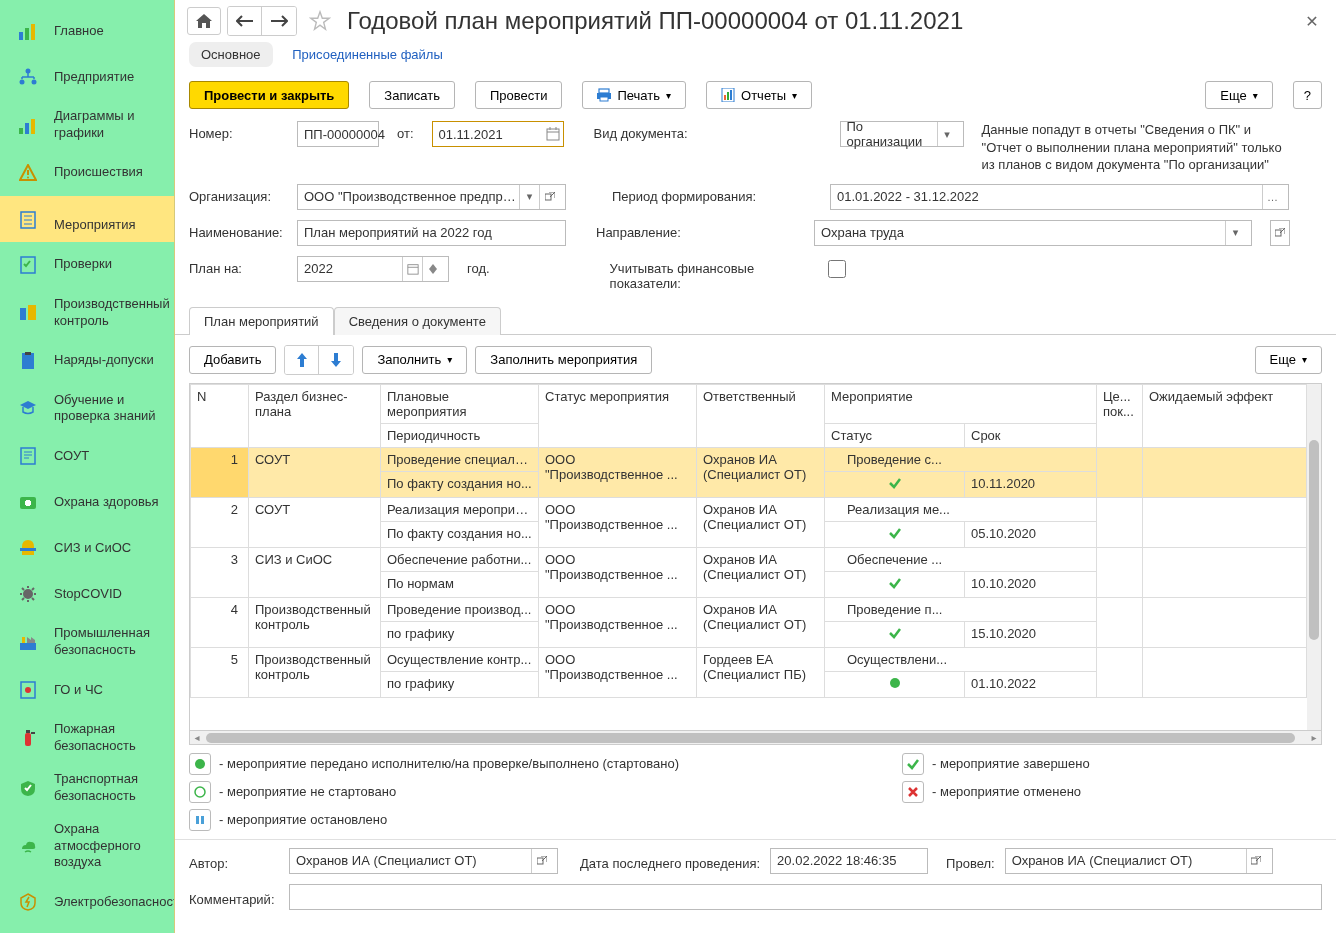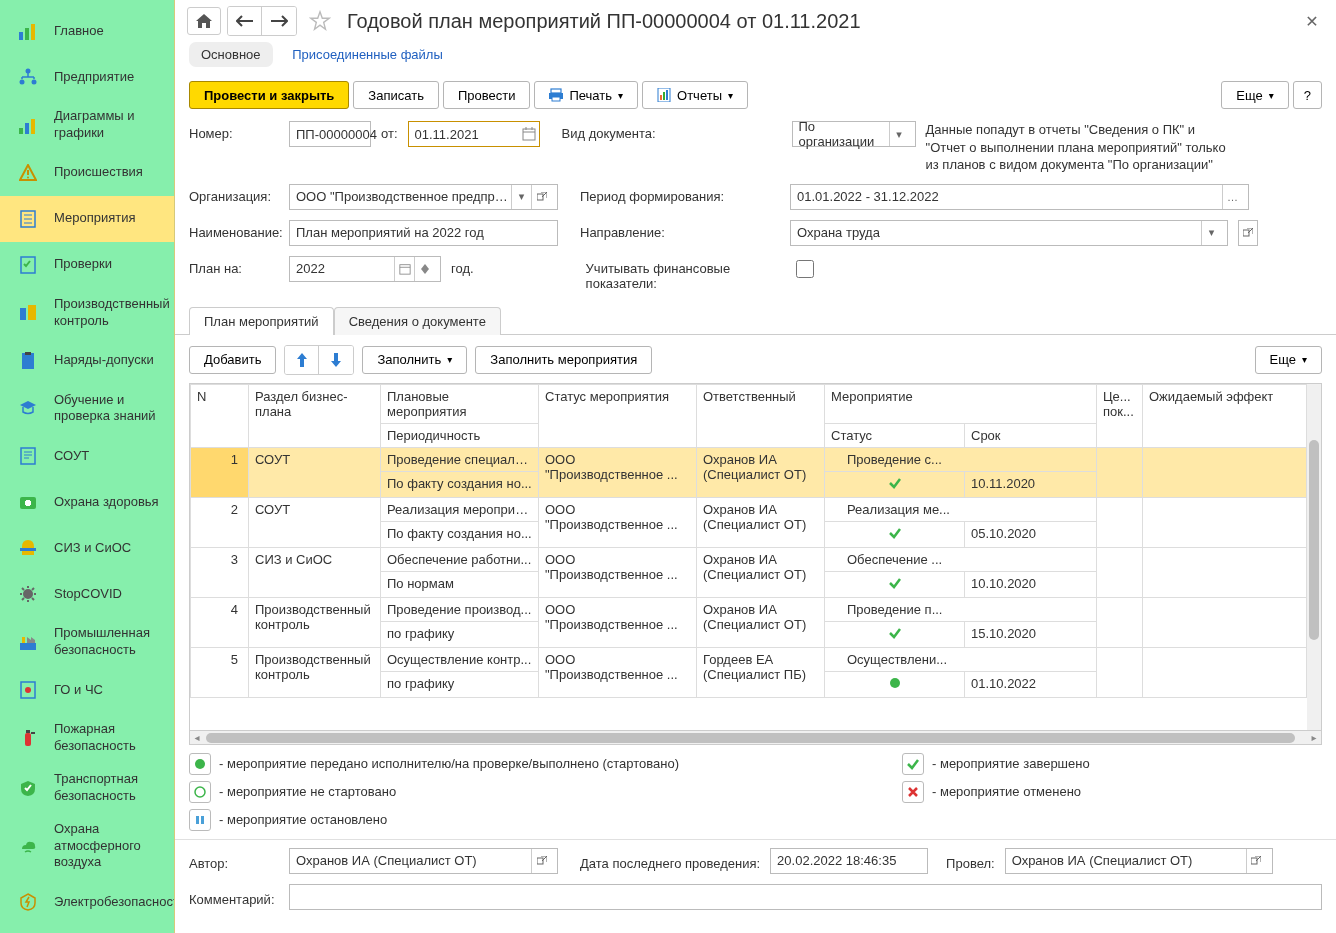--- a/index.html
+++ b/index.html
@@ -2,48 +2,48 @@
 <html><head>
 <meta charset="utf-8">
 <style>
 * { box-sizing: border-box; margin: 0; padding: 0; }
 body { font-family: Arial, sans-serif; font-size: 13px; color: #333; background: #fff; overflow: hidden; }
 .app { display: flex; width: 1336px; height: 933px; }
 .sidebar { width: 225px; background: #86efac; border-right: 1px solid #d6c97a; overflow-y: auto; padding-top: 8px; }
 .main { flex: 1; display: flex; flex-direction: column; background: #fff; }
 
 .sidebar-item { display: flex; align-items: center; padding: 8px 10px 8px 14px; cursor: pointer; min-height: 46px; }
-.sidebar-item.active { background: #ffe680; }
+.sidebar-item.active { background: #ffe680; align-items: flex-end; }
 .sidebar-icon { width: 28px; height: 28px; margin-right: 12px; flex-shrink: 0; display: flex; align-items: center; justify-content: center; }
 .sidebar-label { font-size: 13px; line-height: 1.3; }
 .sidebar-more { text-align: center; padding: 4px; cursor: pointer; }
 .sidebar-more svg { width: 14px; height: 8px; }
 
 .header-row { display: flex; align-items: center; padding: 6px 12px 2px 12px; gap: 6px; }
 .nav-btn { width: 34px; height: 28px; border: 1px solid #ccc; border-radius: 3px; background: #fff; cursor: pointer; display: inline-flex; align-items: center; justify-content: center; }
 .nav-btn-group { display: inline-flex; border: 1px solid #ccc; border-radius: 3px; overflow: hidden; }
 .nav-btn-group .nav-btn { border: none; border-right: 1px solid #ccc; border-radius: 0; }
 .nav-btn-group .nav-btn:last-child { border-right: none; }
 .star-icon { width: 22px; height: 22px; color: #bbb; margin: 0 6px; }
-.page-title { font-size: 20px; font-weight: normal; margin-left: 4px; }
+.page-title { font-size: 24px; font-weight: normal; margin-left: 4px; }
 .close-btn { margin-left: auto; width: 24px; height: 24px; background: none; border: none; cursor: pointer; font-size: 16px; color: #666; }
 
 .subtabs { padding: 4px 14px 10px 14px; }
 .subtab { display: inline-block; padding: 5px 12px; margin-right: 4px; border-radius: 7px; cursor: pointer; font-size: 13px; }
 .subtab.active { background: #eeeeee; }
 .subtab.link { color: #2060c0; }
 
-.toolbar { display: flex; align-items: flex-end; padding: 4px 14px 12px 14px; gap: 4px; border-bottom: none; }
+.toolbar { display: flex; align-items: flex-end; padding: 4px 14px 12px 14px; gap: 20px; border-bottom: none; }
 .btn { border: 1px solid #b5b5b5; border-radius: 3px; background: #fff; padding: 5px 14px; cursor: pointer; font-size: 13px; display: inline-flex; align-items: center; gap: 6px; height: 28px; }
 .btn.primary { background: #ffd900; border-color: #a88800; font-weight: bold; border-width: 1.5px; }
 .btn-right { margin-left: auto; }
 .btn .caret { font-size: 10px; }
 
 .form-area { padding: 0 14px; }
-.form-row { display: flex; align-items: flex-start; margin-bottom: 10px; gap: 10px; }
+.form-row { display: flex; align-items: flex-start; margin-bottom: 10px; gap: 18px; }
 .form-label { font-size: 13px; padding-top: 5px; }
 .input-box { border: 1px solid #bbb; background: #fff; height: 26px; padding: 2px 6px; font-size: 13px; display: inline-flex; align-items: center; position: relative; }
 .input-box.focus { border: 1.5px solid #c89000; }
 .input-btn { width: 20px; height: 24px; border-left: 1px solid #ccc; display: inline-flex; align-items: center; justify-content: center; color: #666; background: #fff; cursor: pointer; font-size: 11px; }
 .hint-text { font-size: 13px; color: #333; line-height: 1.35; }
 
 .tabs-bar { border-bottom: 1px solid #ccc; padding: 0 14px; margin-top: 6px; display: flex; }
 .tab { border: 1px solid #ccc; border-bottom: none; padding: 6px 14px; margin-right: 0; margin-bottom: -1px; border-radius: 4px 4px 0 0; background: #f6f6f6; cursor: pointer; font-size: 13px; }
 .tab.active { background: #fff; }
 
@@ -379,21 +379,21 @@
         <span class="truncate" style="flex:1;width:0">ООО "Производственное предприятие"</span>
         <span class="input-btn">▾</span>
         <span class="input-btn">
               <svg width="10" height="10" viewBox="0 0 10 10">
                 <rect x="0" y="2" width="6" height="6" fill="none" stroke="#666"></rect>
                 <path d="M4 0 L10 0 L10 6" fill="none" stroke="#666"></path>
                 <line x1="10" y1="0" x2="5" y2="5" stroke="#666"></line>
               </svg>
             </span>
       </span>
-      <span class="form-label" style="margin-left:12px;width:200px">Период формирования:</span>
+      <span class="form-label" style="margin-left:28px;width:200px">Период формирования:</span>
       <span class="input-box" style="width:459px">
         <span style="flex:1">01.01.2022 - 31.12.2022</span>
         <span class="input-btn">…</span>
       </span>
     </div>
 
     <div class="form-row">
       <span class="form-label" style="width:90px">Наименование:</span>
       <span class="input-box" style="width:269px">
             <span>План мероприятий на 2022 год</span>

